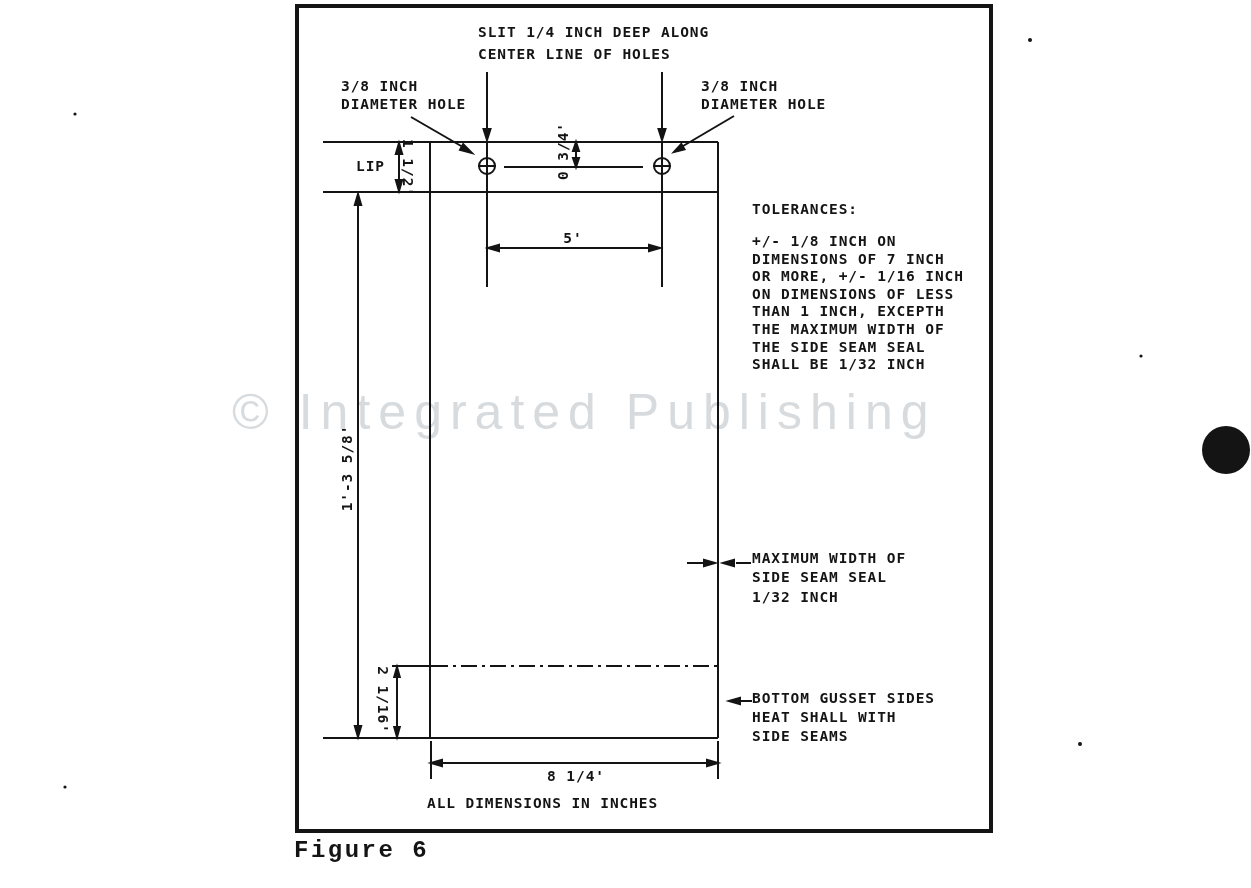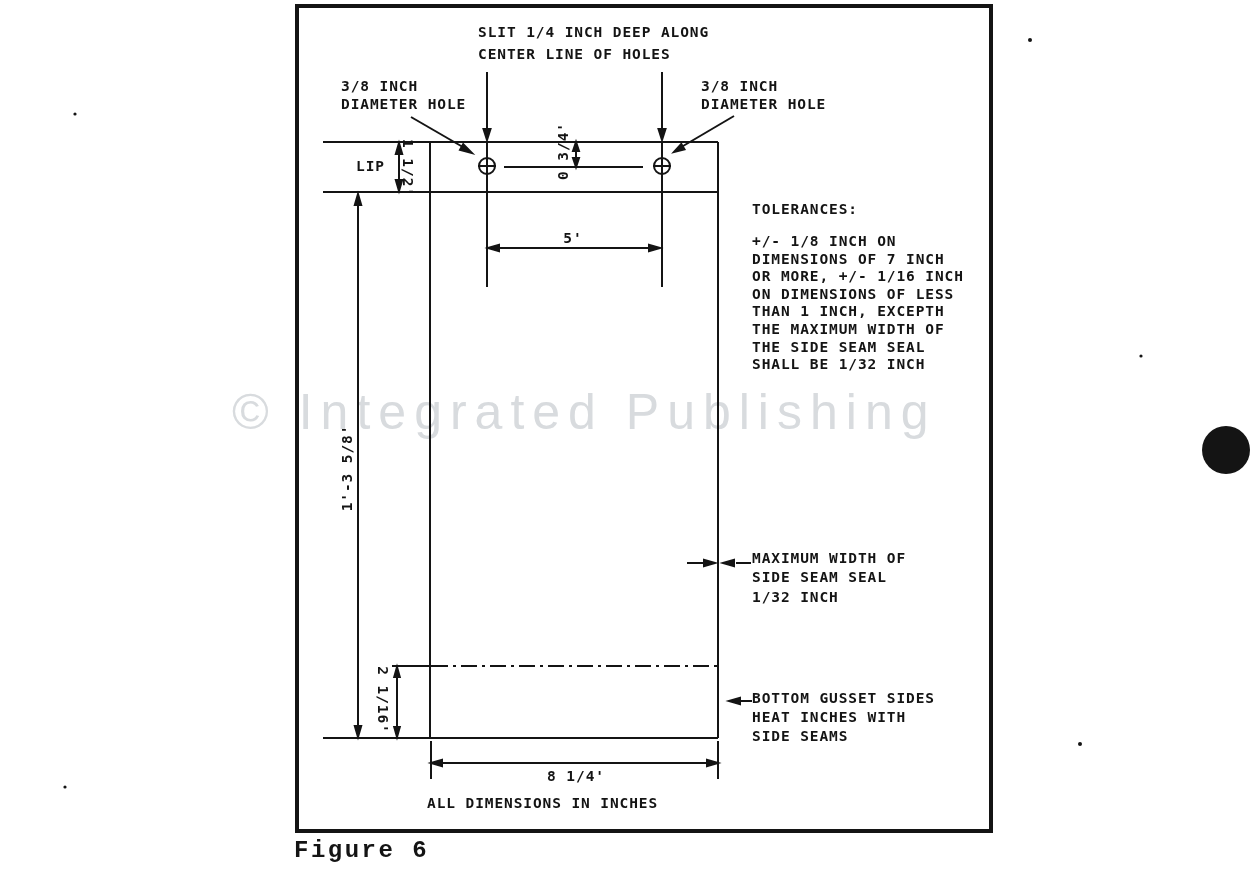--- a/index.html
+++ b/index.html
@@ -190,21 +190,21 @@
   </div>
 
   <div class="t seam">
     <div>MAXIMUM WIDTH OF</div>
     <div>SIDE SEAM SEAL</div>
     <div>1/32 INCH</div>
   </div>
 
   <div class="t guss">
     <div>BOTTOM GUSSET SIDES</div>
-    <div>HEAT INCHES WITH</div>
+    <div>HEAT SHALL WITH</div>
     <div>SIDE SEAMS</div>
   </div>
 
   <div class="t footer">ALL DIMENSIONS IN INCHES</div>
 
   <div class="t dimc d5">5'</div>
   <div class="t dimc d814">8 1/4'</div>
   <div class="t rot-cw d112">1 1/2'</div>
   <div class="t rot-ccw d034">0 3/4'</div>
   <div class="t rot-ccw d1358">1'-3 5/8'</div>

